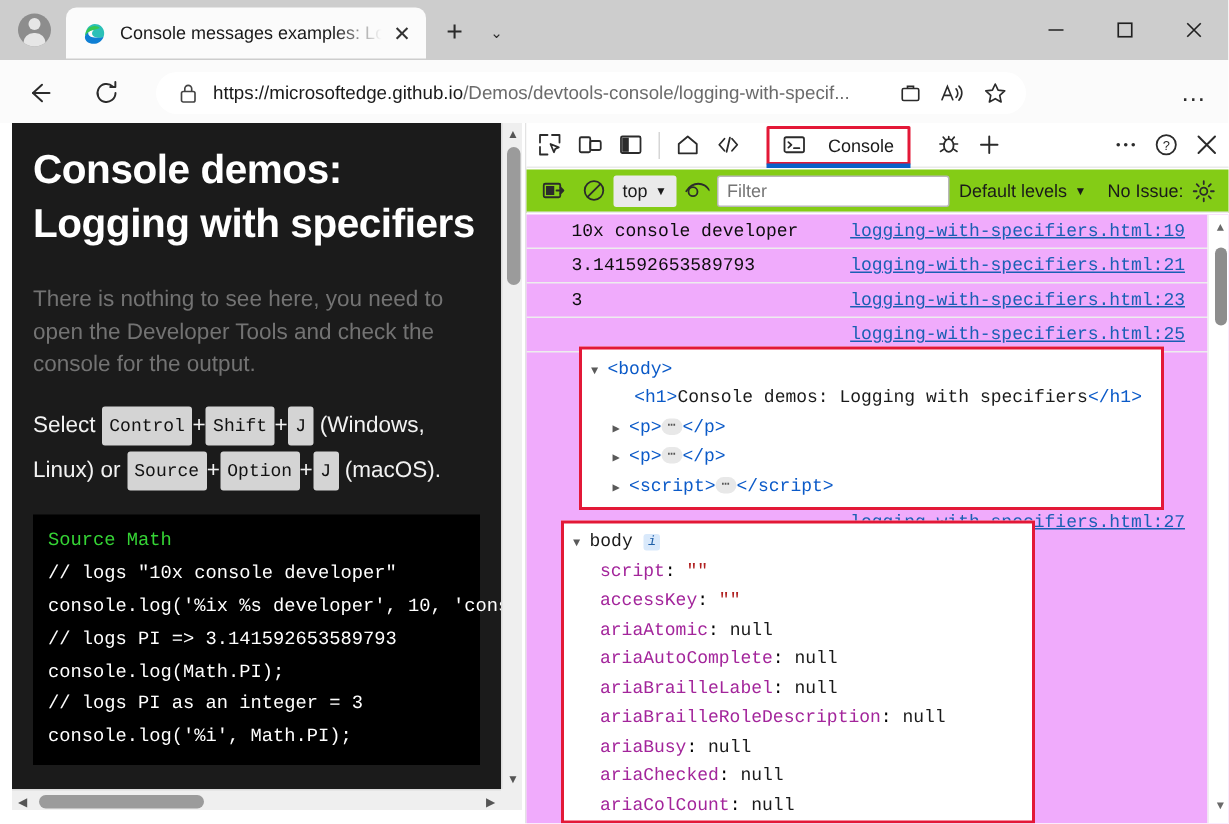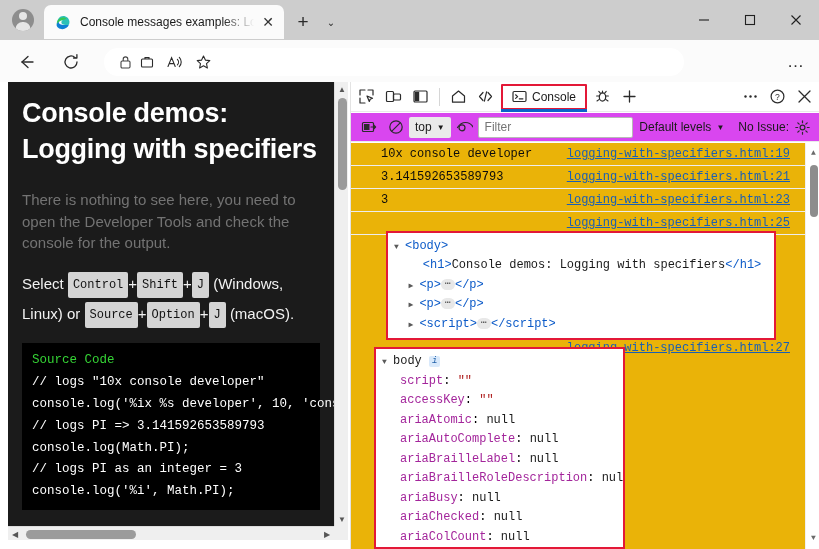--- a/index.html
+++ b/index.html
@@ -175,35 +175,35 @@
     position: absolute; left: 0; top: 0; width: 469px; height: 30px;
     display: flex; align-items: center; padding: 0 2px;
     border-bottom: 1px solid #eaeaea; background: #ffffff;
   }
   .dt-ico {
     width: 27px; height: 26px; display: flex; align-items: center;
     justify-content: center; color: #2b2b2b; flex: 0 0 auto;
   }
   .dt-sep { width: 1px; height: 18px; background: #d6d6d6; margin: 0 5px; flex: 0 0 1px; }
   .dt-tab-console {
-    position: relative; display: flex; align-items: center; gap: 5px;
-    height: 26px; padding: 0 9px; margin: 0 2px;
+    position: relative; display: flex; align-items: center; gap: 15px;
+    height: 26px; padding: 0 9px; margin: 0 12px;
     border: 2px solid #e31837; border-radius: 1px; flex: 0 0 auto;
   }
   .dt-tab-console::after {
     content: ""; position: absolute; left: -2px; right: -2px; bottom: -4px;
     height: 3px; background: #0a62c9;
   }
   .dt-tab-label { font-size: 12px; color: #1a1a1a; }
   .dt-spacer { flex: 1; }
 
   .dt-filterbar {
     position: absolute; left: 0; top: 31px; width: 469px; height: 29px;
     display: flex; align-items: center; padding: 12px 4px;
-    border-bottom: 1px solid #eaeaea; background: #d946ef;
+    border-bottom: 1px solid #eaeaea; background: #84cc16;
   }
   .ctx-select {
     display: flex; align-items: center; gap: 5px; height: 21px;
     padding: 0 6px; background: #eaeaea; border-radius: 2px;
     font-size: 12px; color: #1a1a1a; flex: 0 0 auto;
   }
   .filter-input {
     width: 155px; height: 21px; border: 1px solid #b8b8b8; border-radius: 2px;
     background: #fff; font-size: 12px; color: #8a8a8a;
     padding: 0 6px; font-family: "Liberation Sans", sans-serif;
@@ -215,21 +215,21 @@
   }
   .issues-text {
     font-size: 12px; color: #1a1a1a; white-space: nowrap; overflow: hidden;
     flex: 0 0 auto;
   }
   .caret { font-size: 8px; color: #1a1a1a; }
 
   
   .console-body {
     position: absolute; left: 0; top: 61px; width: 469px; height: 406px;
-    overflow: hidden; background: #eab308;
+    overflow: hidden; background: #f0abfc;
     font-family: "Liberation Mono", monospace; font-size: 12px;
   }
   .log-row {
     position: relative; height: 23px; border-bottom: 1px solid #ededed;
     display: flex; align-items: center; padding-left: 30px;
   }
   .log-msg { color: #0c0c0c; flex: 1; }
   .log-src {
     position: absolute; right: 30px; top: 4px;
     color: #1a5fb4; text-decoration: underline; font-size: 12px;
@@ -251,21 +251,21 @@
     padding: 0 4px; font-size: 9px; color: #555; line-height: 11px;
     vertical-align: 2px; letter-spacing: 0.5px;
   }
 
   .src-standalone {
     position: absolute; right: 30px; top: 198px;
     color: #1a5fb4; text-decoration: underline; font-size: 12px;
   }
 
   .props-block {
-    position: absolute; left: 23px; top: 204px; width: 251px;
+    position: absolute; left: 23px; top: 204px; width: 316px;
     border: 2px solid #e31837; background: #ffffff;
     padding: 3px 0 4px 6px; line-height: 1.63; overflow: hidden;
     max-height: 202px;
   }
   .prop-head { white-space: pre; font-size: 12px; color: #1a1a1a; }
   .info-chip {
     display: inline-block; background: #d9e9fb; color: #2060a8;
     font-size: 9px; padding: 0 3px; border-radius: 2px;
     line-height: 11px; vertical-align: 1px; font-style: italic;
   }
@@ -349,20 +349,21 @@
       </svg>
     </div>
 
     <div class="omnibox">
       <span class="lock-ico">
         <svg width="13" height="15" viewBox="0 0 13 15">
           <rect x="2" y="6" width="9" height="7" rx="1.2" fill="none" stroke="#444" stroke-width="1.1"></rect>
           <path d="M4.2 6V4.2a2.3 2.3 0 0 1 4.6 0V6" fill="none" stroke="#444" stroke-width="1.1"></path>
         </svg>
       </span>
+      <span class="url-text"><span class="host">https://microsoftedge.github.io</span><span>/Demos/devtools-console/logging-with-specif...</span></span>
       <span class="omni-right">
         <span class="omni-ico">
           <svg width="16" height="16" viewBox="0 0 16 16">
             <rect x="2.5" y="5" width="11" height="8" rx="1" fill="none" stroke="#2b2b2b" stroke-width="1.1"></rect>
             <path d="M6 5V3.6h4V5" fill="none" stroke="#2b2b2b" stroke-width="1.1"></path>
           </svg>
         </span>
         <span class="omni-ico">
           <svg width="18" height="16" viewBox="0 0 18 16">
             <path d="M2 12.5L5.6 3.6l3.6 8.9M3.4 9.6h4.5" fill="none" stroke="#2b2b2b" stroke-width="1.1" stroke-linecap="round"></path>
@@ -384,21 +385,21 @@
     <div class="page-content">
       <div class="page-h1">Console demos: Logging with specifiers</div>
       <div class="page-p">There is nothing to see here, you need to open the Developer Tools and check the console for the output.</div>
       <div class="page-p2">
         <span>Select</span>
         <span class="kbd">Control</span><span>+</span><span class="kbd">Shift</span><span>+</span><span class="kbd">J</span>
         <span>(Windows, Linux) or</span>
         <span class="kbd">Source</span><span>+</span><span class="kbd">Option</span><span>+</span><span class="kbd">J</span>
         <span>(macOS).</span>
       </div>
-      <div class="code-block"><span class="code-title">Source Code</span>
+      <div class="code-block"><span class="code-title">Source Math</span>
 <span>// logs "10x console developer"</span>
 <span>console.log('%ix %s developer', 10, 'console</span>
 <span>// logs PI =&gt; 3.141592653589793</span>
 <span>console.log(Math.PI);</span>
 <span>// logs PI as an integer = 3</span>
 <span>console.log('%i', Math.PI);</span></div>
     </div>
 
     <div class="page-vscroll">
       <div class="pv-arrow pv-up">▲</div>

